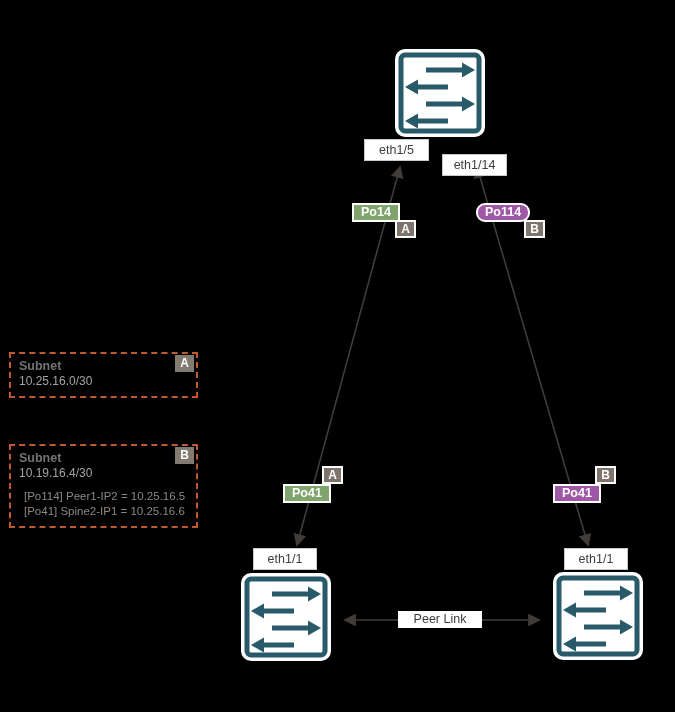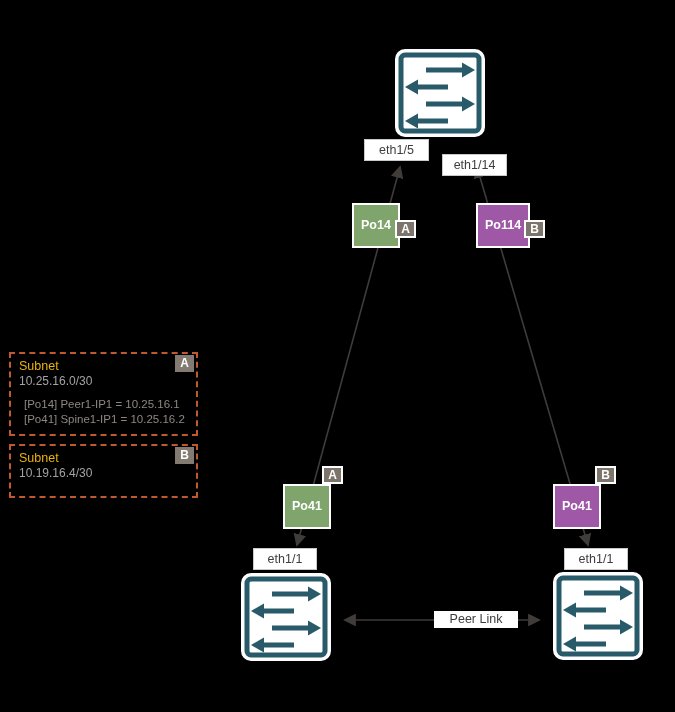--- a/index.html
+++ b/index.html
@@ -12,37 +12,37 @@
   .portbox{
     position:absolute;height:20px;line-height:20px;text-align:center;
     background:#fff;border:1px solid #c9c9c9;color:#3d3d3d;font-size:12.5px;
   }
   .peerlink{
     position:absolute;height:17px;line-height:17px;text-align:center;
     background:#fff;color:#3d3d3d;font-size:12.5px;
   }
   .pochip{
     position:absolute;border:2px solid #fff;color:#fff;font-size:12.5px;
-    font-weight:600;line-height:15px;padding:13px 7px;text-align:center;
+    font-weight:600;line-height:15px;padding:0 7px;text-align:center;
   }
   .pochip.green{background:#7FA56C;}
   .pochip.purple{background:#9E58A6;}
   .badge{
     position:absolute;width:17px;height:14px;line-height:14px;text-align:center;
     background:#7D756B;border:2px solid #fff;color:#fff;font-size:12px;font-weight:700;
   }
   .subnetbox{
     position:absolute;width:189px;border:2px dashed #C05A2E;background:#000;
     padding:5px 8px 7px 8px;box-sizing:border-box;
   }
   .subnetbox .sn-badge{
     position:absolute;top:1px;right:2px;width:19px;height:17px;line-height:17px;
     text-align:center;background:#837B71;color:#fff;font-size:12px;font-weight:700;
   }
-  .sn-title{color:#eab308;font-size:12.5px;font-weight:400;line-height:15px;}
+  .sn-title{color:#737373;font-size:12.5px;font-weight:700;line-height:15px;}
   .sn-cidr{color:#a3a3a3;font-size:12px;line-height:15px;}
   .sn-entries{margin-top:8px;padding-left:5px;}
   .sn-entry{color:#8d8780;font-size:11.5px;line-height:15px;white-space:nowrap;}
 </style>
 </head>
 <body>
 
 <div class="canvas">
 
   <svg class="lines" width="675" height="712">
@@ -99,45 +99,43 @@
       <line x1="53" y1="72" x2="19" y2="72" stroke="#295A69" stroke-width="5"></line>
         <polygon points="23,64.5 10,72 23,79.5" fill="#295A69"></polygon>
     </svg>
   </div>
 
   <div class="portbox" style="left:364px;top:139px;width:63px;">eth1/5</div>
   <div class="portbox" style="left:442px;top:139px;width:63px;margin-top:15px;">eth1/14</div>
   <div class="portbox" style="left:253px;top:548px;width:62px;">eth1/1</div>
   <div class="portbox" style="left:564px;top:548px;width:62px;">eth1/1</div>
 
-  <div class="peerlink" style="left:398px;top:611px;width:84px;margin-left:36px;">Peer Link</div>
+  <div class="peerlink" style="left:398px;top:611px;width:84px;">Peer Link</div>
 
   <div class="pochip green" style="left:352px;top:203px;">Po14</div>
   <div class="badge" style="left:395px;top:220px;">A</div>
 
-  <div class="pochip purple" style="left:476px;top:203px;">Po114</div>
+  <div class="pochip purple" style="left:476px;top:203px;border-radius:9px;">Po114</div>
   <div class="badge" style="left:524px;top:220px;">B</div>
 
   <div class="pochip green" style="left:283px;top:484px;">Po41</div>
   <div class="badge" style="left:322px;top:466px;">A</div>
 
   <div class="pochip purple" style="left:553px;top:484px;">Po41</div>
   <div class="badge" style="left:595px;top:466px;">B</div>
 
   <div class="subnetbox" style="left:9px;top:352px;">
     <div class="sn-badge">A</div>
     <div class="sn-title">Subnet</div>
     <div class="sn-cidr">10.25.16.0/30</div>
-    <div class="sn-entries">
-      <div class="sn-entry">[Po14] Peer1-IP1 = 10.25.16.1</div>
-      <div class="sn-entry">[Po41] Spine1-IP1 = 10.25.16.2</div>
-    </div>
   </div>
 
   <div class="subnetbox" style="left:9px;top:444px;">
     <div class="sn-badge">B</div>
     <div class="sn-title">Subnet</div>
     <div class="sn-cidr">10.19.16.4/30</div>
     <div class="sn-entries">
+      <div class="sn-entry">[Po114] Peer1-IP2 = 10.25.16.5</div>
+      <div class="sn-entry">[Po41] Spine2-IP1 = 10.25.16.6</div>
     </div>
   </div>
 
 </div>
 
 </body></html>

